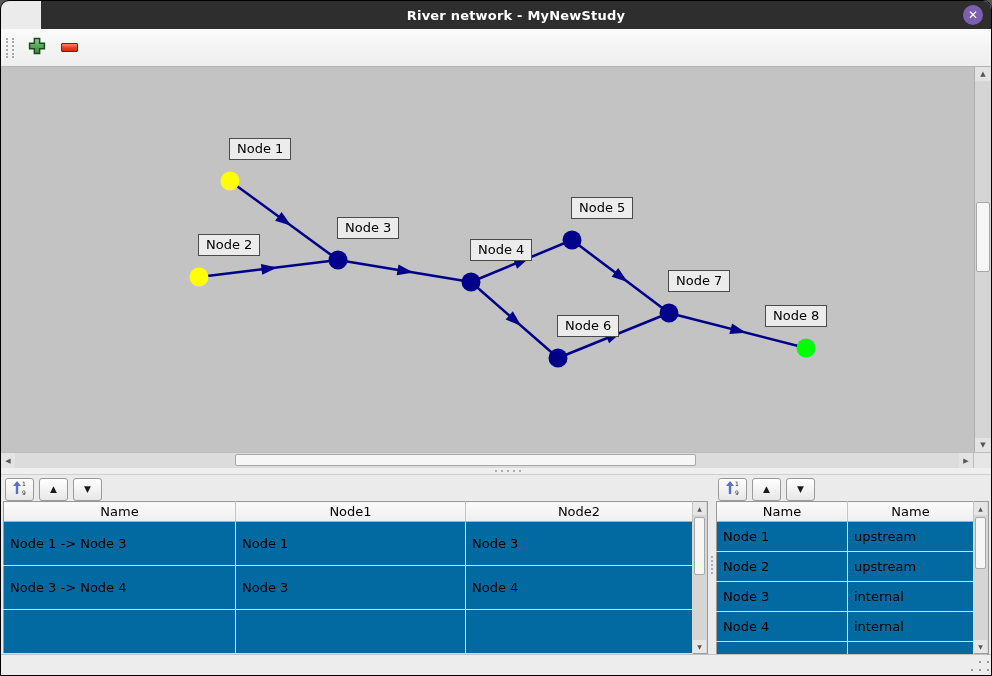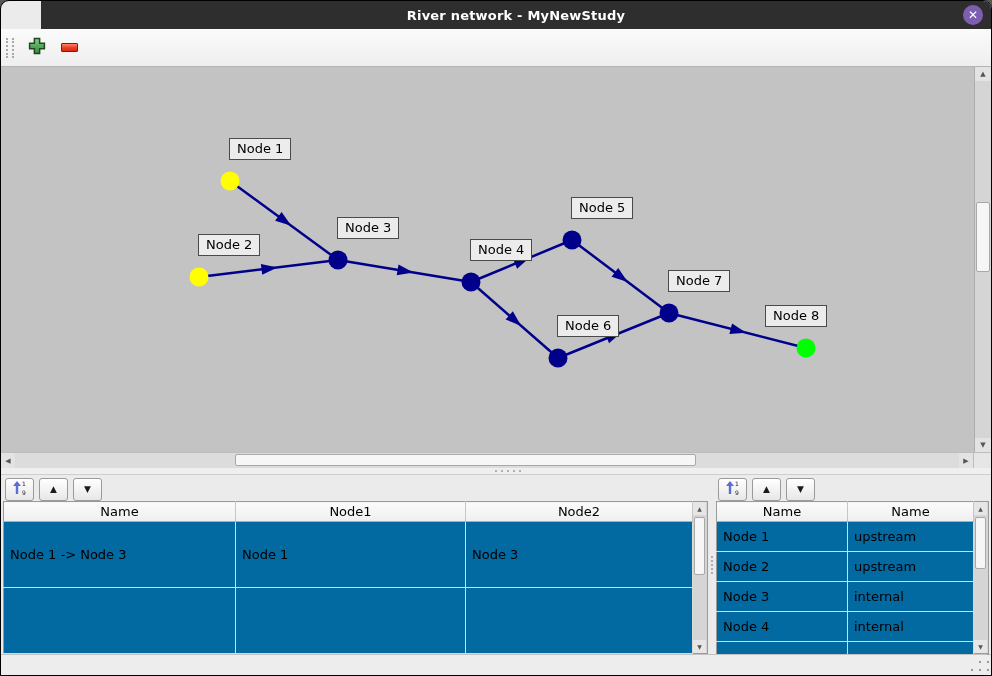--- a/index.html
+++ b/index.html
@@ -238,20 +238,25 @@
                 <th>Node2</th>
               </tr>
             </thead>
           <tbody>
               <tr>
                 <td>Node 1 -&gt; Node 3</td>
                 <td>Node 1</td>
                 <td>Node 3</td>
               </tr>
               <tr>
+                <td>Node 3 -&gt; Node 4</td>
+                <td>Node 3</td>
+                <td>Node 4</td>
+              </tr>
+              <tr>
                 <td>&nbsp;</td>
                 <td>&nbsp;</td>
                 <td>&nbsp;</td>
               </tr>
             </tbody>
         </table>
         <div class="tscroll">
           <div class="sb-btn">▲</div>
           <div class="sb-thumb" style="top:15px; height:58px;"></div>
           <div class="sb-btn bottom">▼</div>

